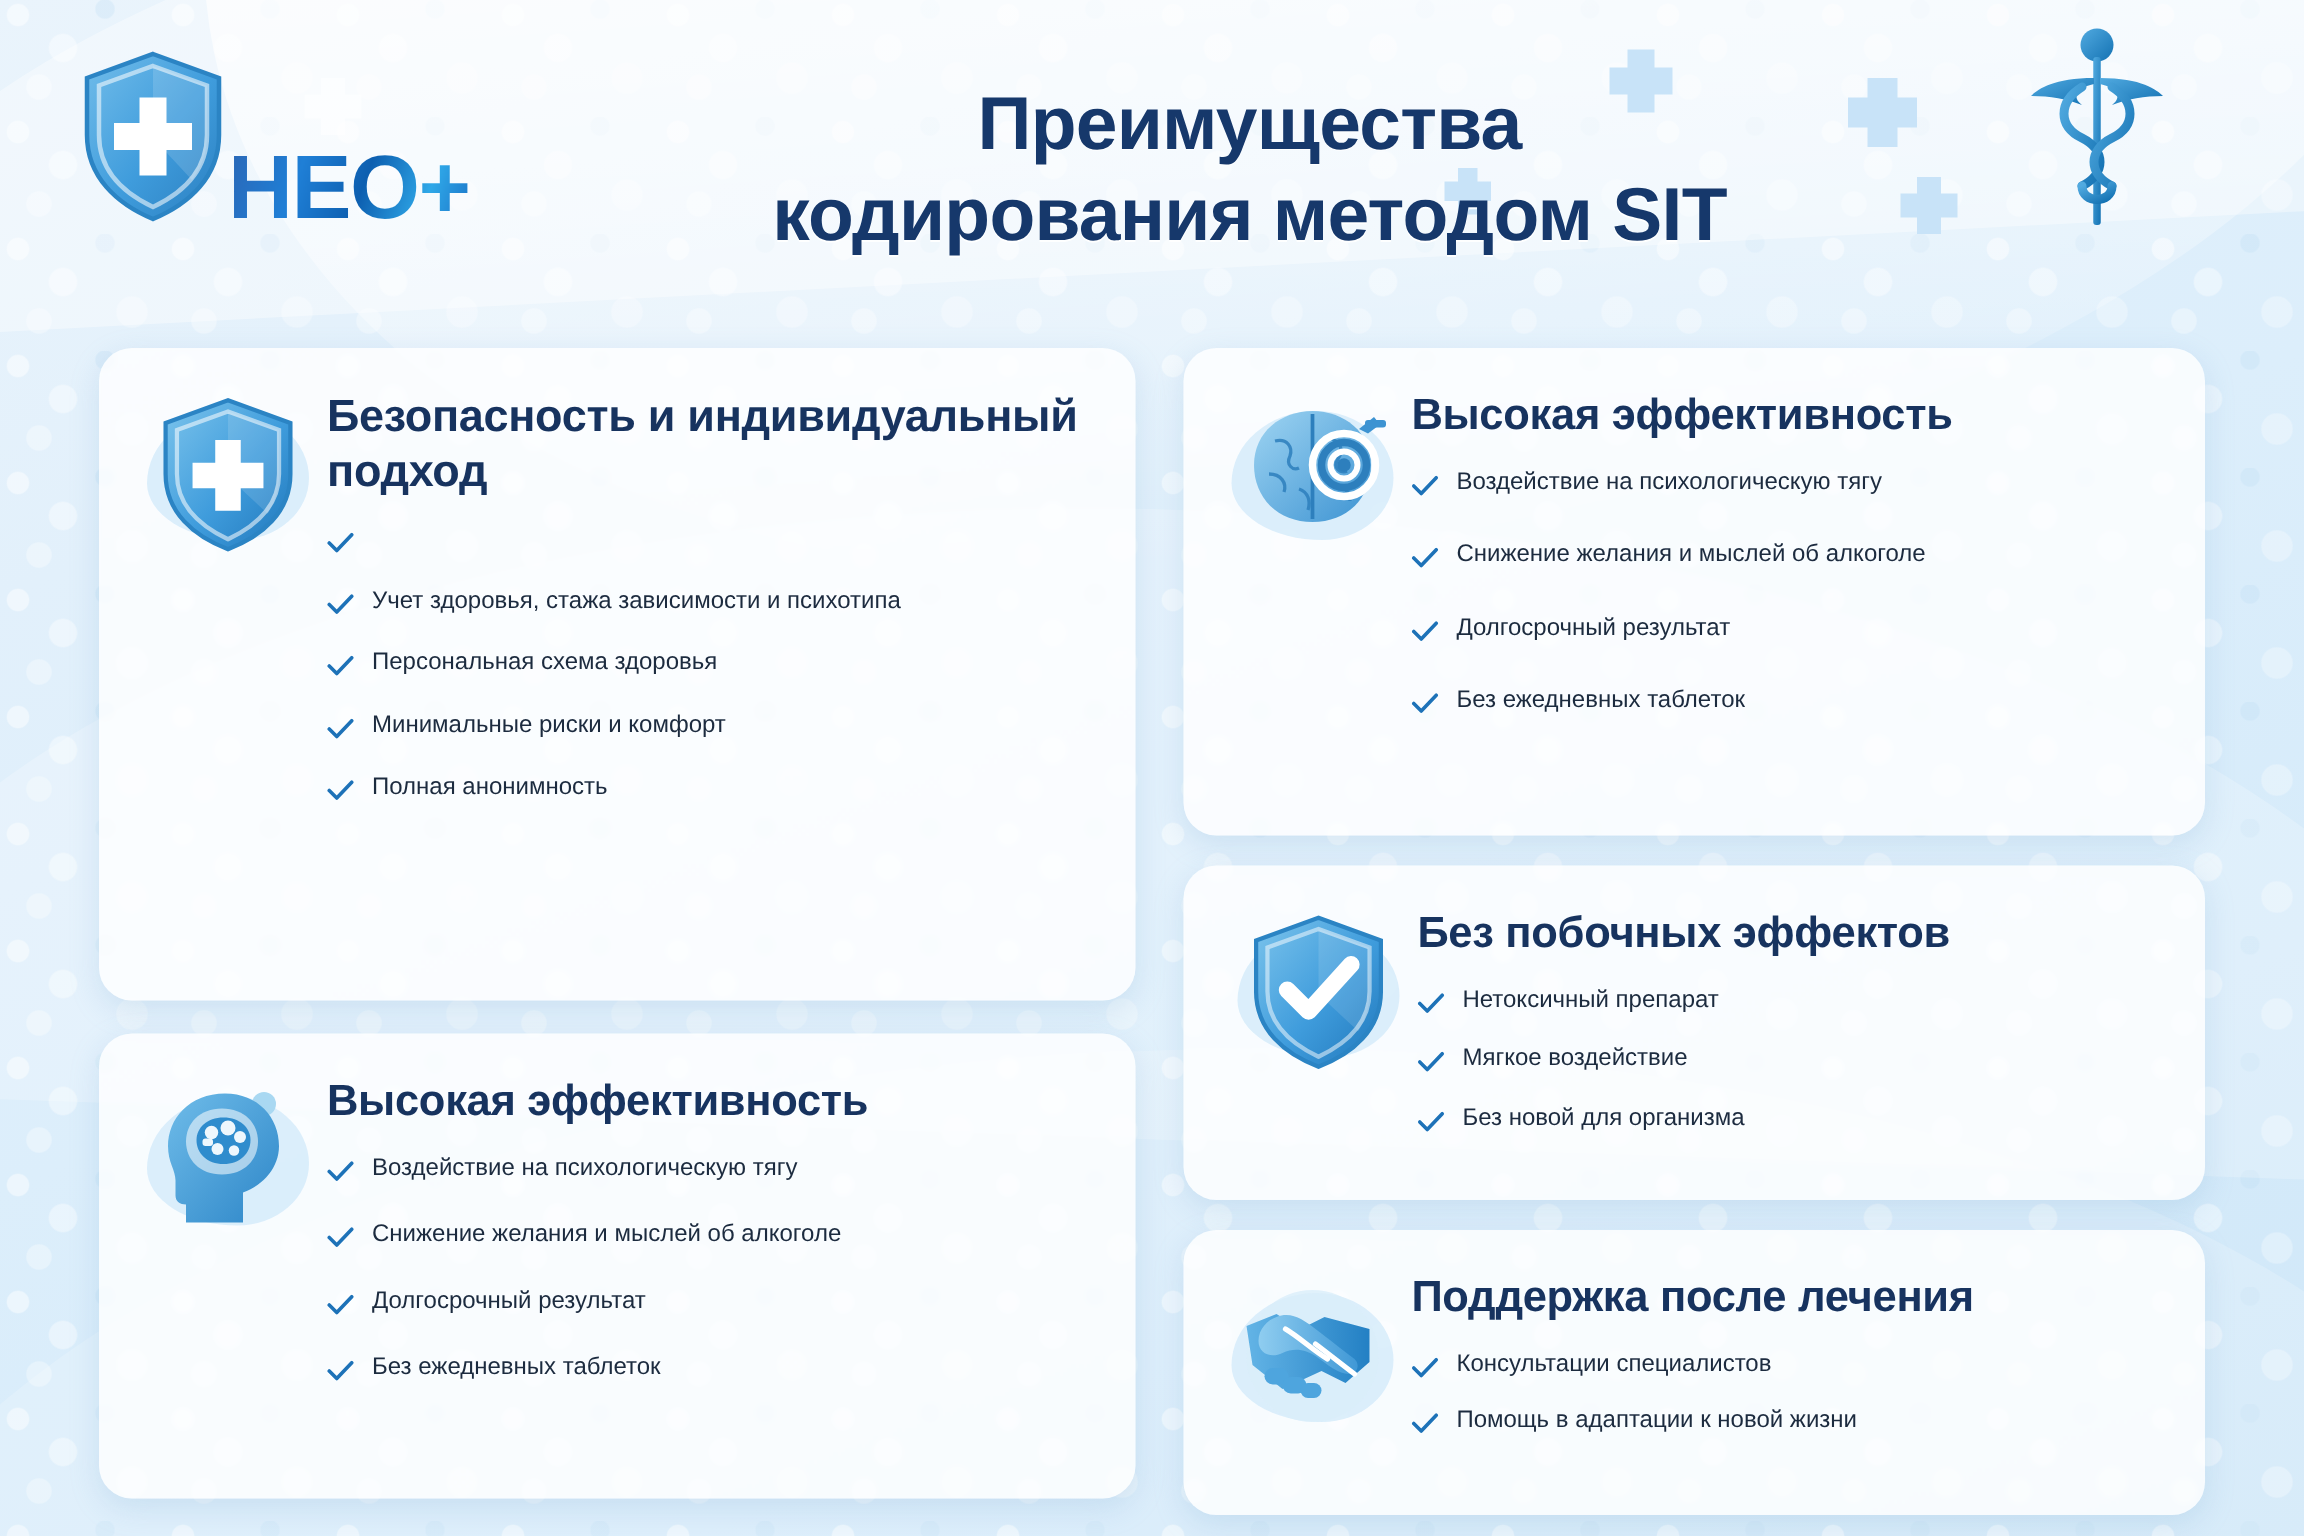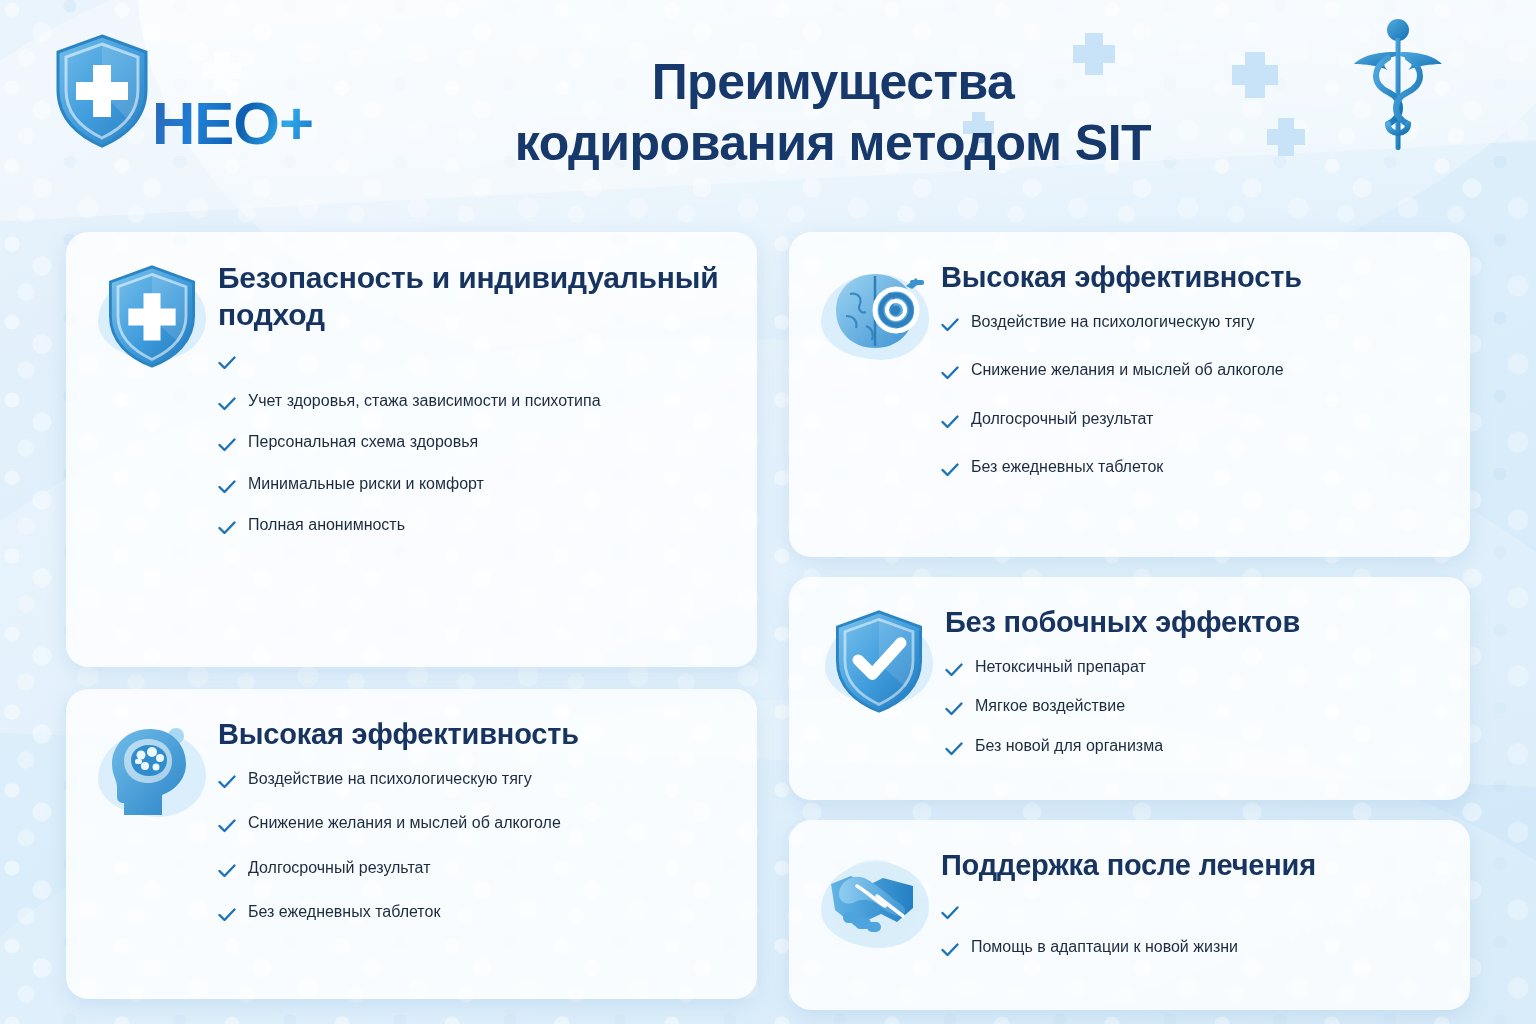--- a/index.html
+++ b/index.html
@@ -531,20 +531,21 @@
         </div>
         <div class="card-body">
           <div class="card-title">Поддержка после лечения</div>
           <ul class="bullets">
             <li>
               <span class="tick">
                 <svg width="18" height="14" viewBox="0 0 18 14">
                     <path d="M1.5 7 L6.5 12 L16.5 1.5" fill="none" stroke="#1d72b8" stroke-width="2.4" stroke-linecap="round" stroke-linejoin="round"></path>
                   </svg>
               </span>
+              <span class="li-text">Консультации специалистов</span>
             </li>
             <li>
               <span class="tick">
                 <svg width="18" height="14" viewBox="0 0 18 14">
                     <path d="M1.5 7 L6.5 12 L16.5 1.5" fill="none" stroke="#1d72b8" stroke-width="2.4" stroke-linecap="round" stroke-linejoin="round"></path>
                   </svg>
               </span>
               <span class="li-text">Помощь в адаптации к новой жизни</span>
             </li>
           </ul>

